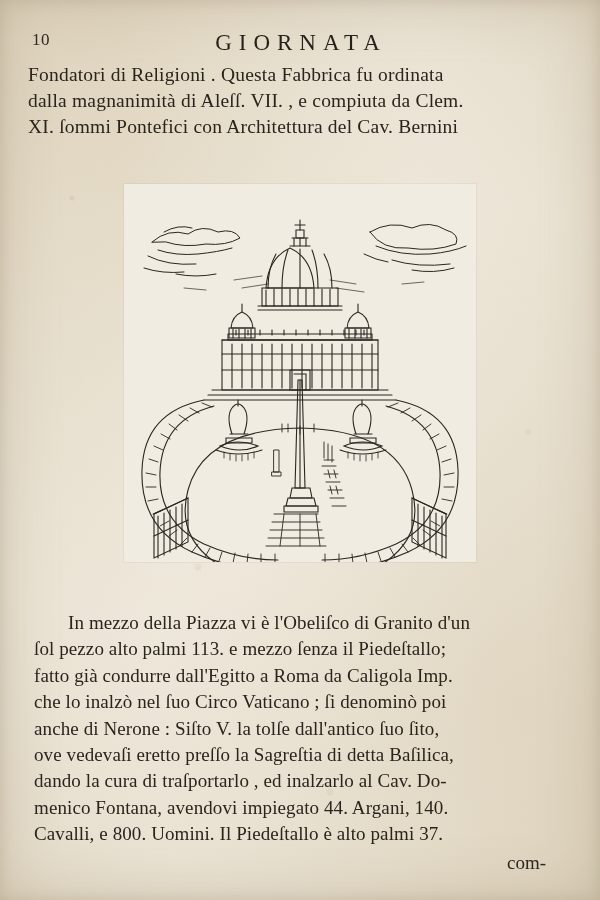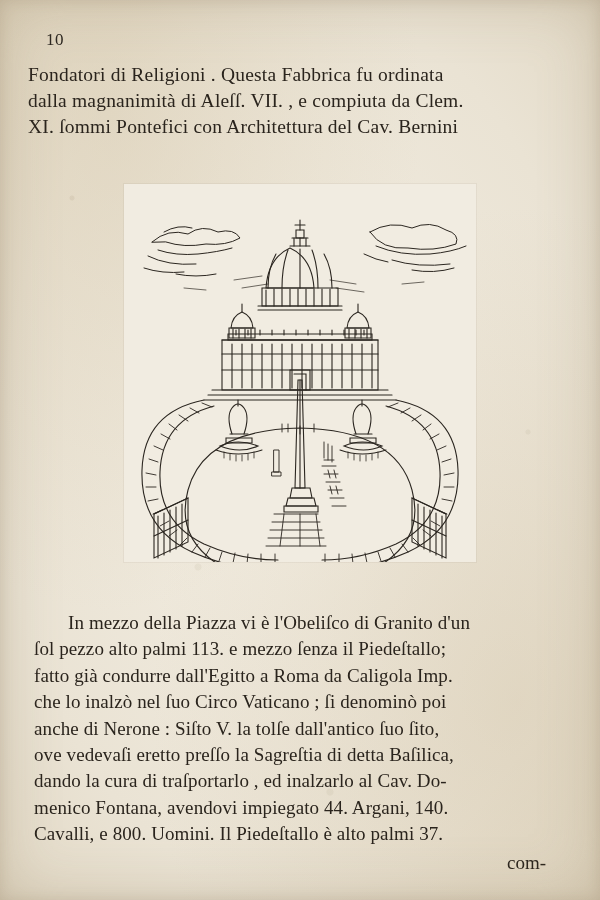--- a/index.html
+++ b/index.html
@@ -44,21 +44,21 @@
     pointer-events: none;
     box-shadow: inset 0 0 60px rgba(150,130,95,0.30), inset 0 0 14px rgba(120,100,70,0.18);
   }
 
   
   .header-row {
     position: relative;
     display: flex;
     align-items: baseline;
     height: 30px;
-    margin: 0 0 2px 16px;
+    margin: 0 0 2px 2px;
   }
   .folio {
     font-size: 17px;
     color: #2b2620;
     letter-spacing: 0.5px;
     font-family: "Liberation Serif", serif;
     padding-left: 4px;
   }
   .running-title {
     position: absolute;
@@ -121,20 +121,21 @@
   }
 </style>
 </head>
 <body>
 
 <div class="page">
   <div class="grain"></div>
 
   <div class="header-row">
     <div class="folio">10</div>
+    <div class="running-title">GIORNATA</div>
   </div>
 
   <div class="top-text">
     <span class="line">Fondatori di Religioni . Questa Fabbrica fu ordinata</span>
     <span class="line">dalla magnanimità di Aleſſ. VII. , e compiuta da Clem.</span>
     <span class="line">XI. ſommi Pontefici con Architettura del Cav. Bernini</span>
   </div>
 
   <div class="plate-wrap">
     <div class="plate">

